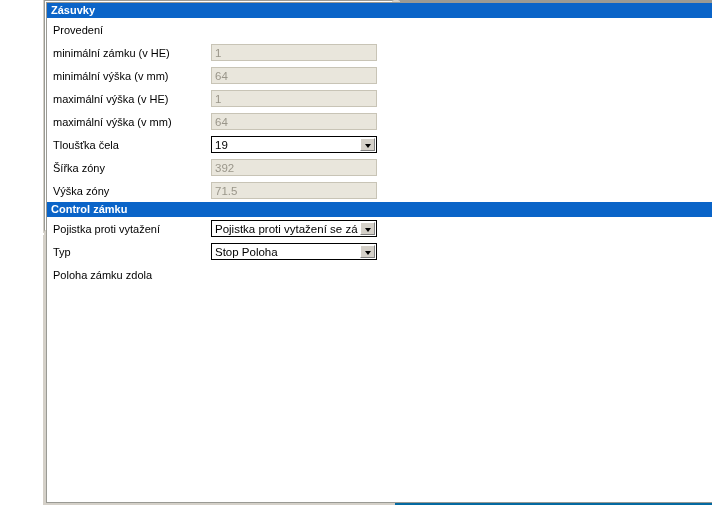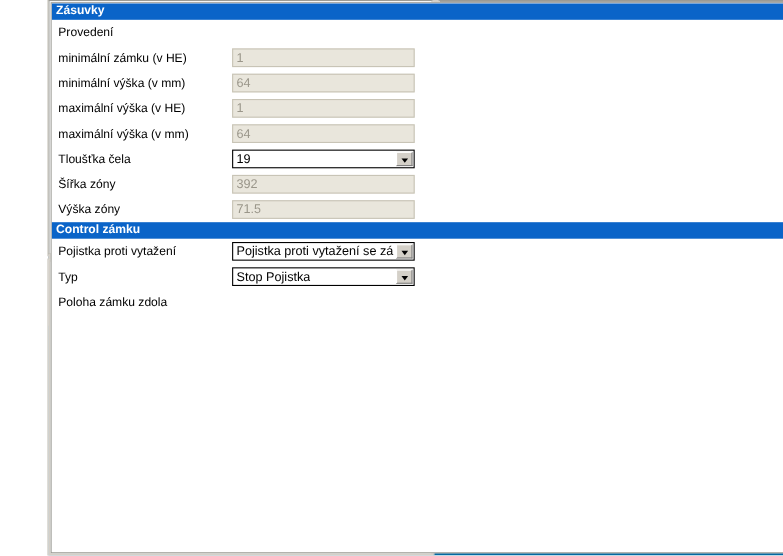--- a/index.html
+++ b/index.html
@@ -275,21 +275,21 @@
           <div class="row">
             <div class="lab">Pojistka proti vytažení</div>
             <div class="fld combo-rw">
               <span class="txt">Pojistka proti vytažení se zá</span>
               <span class="arrowbtn"></span>
             </div>
           </div>
           <div class="row">
             <div class="lab">Typ</div>
             <div class="fld combo-rw">
-              <span class="txt">Stop Pojistka</span>
+              <span class="txt">Stop Poloha</span>
               <span class="arrowbtn"></span>
             </div>
           </div>
           <div class="row">
             <div class="lab">Poloha zámku zdola</div>
           </div>
         </div>
 
       <div class="vsb">
         <div class="sbbtn up">

